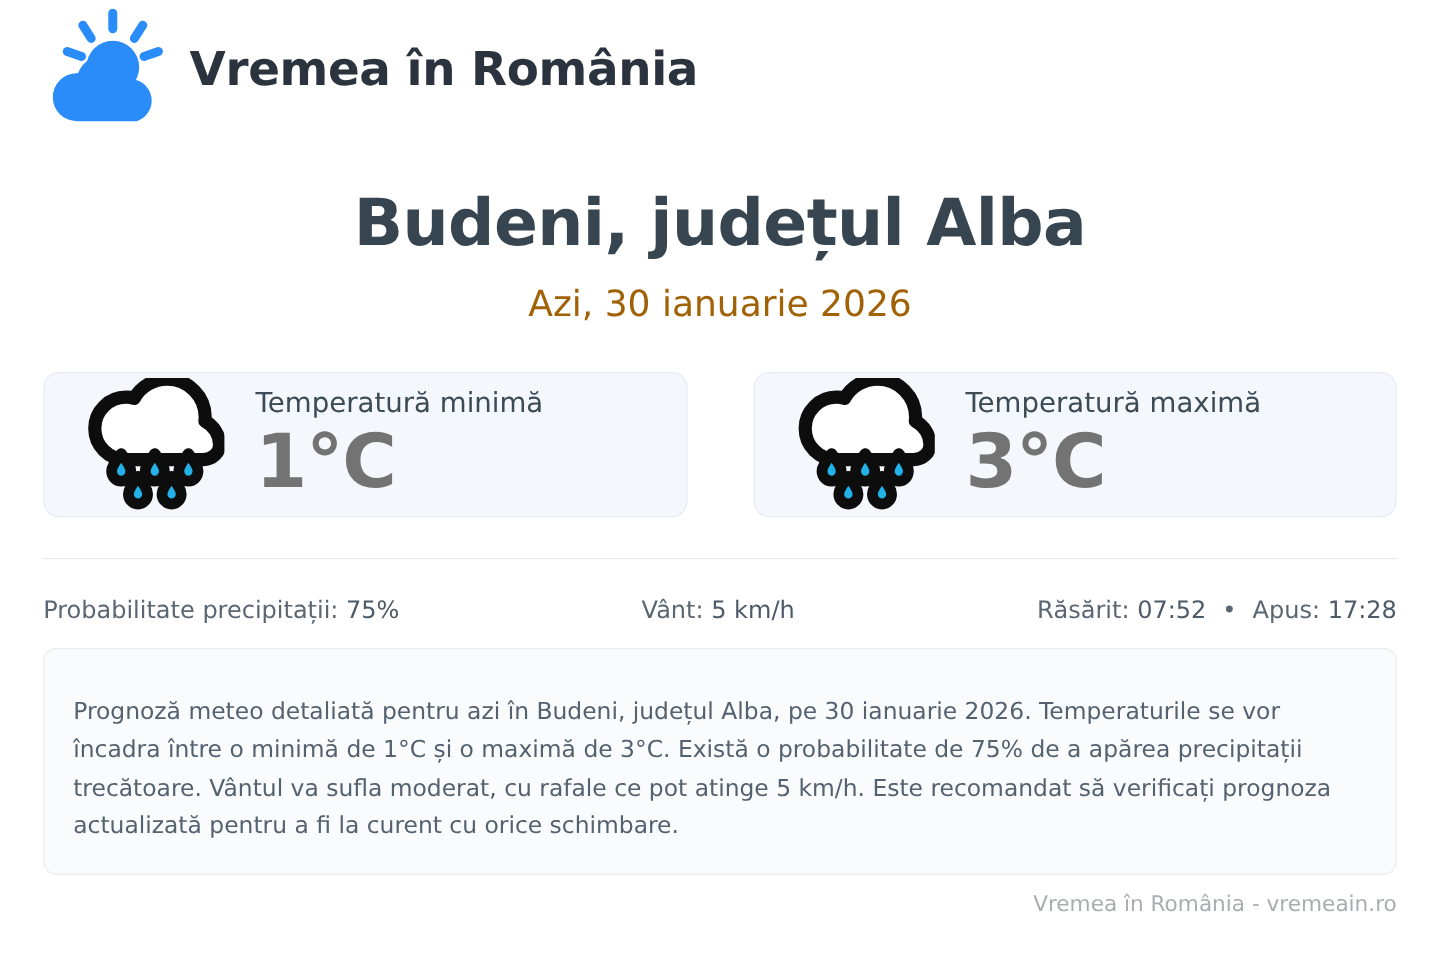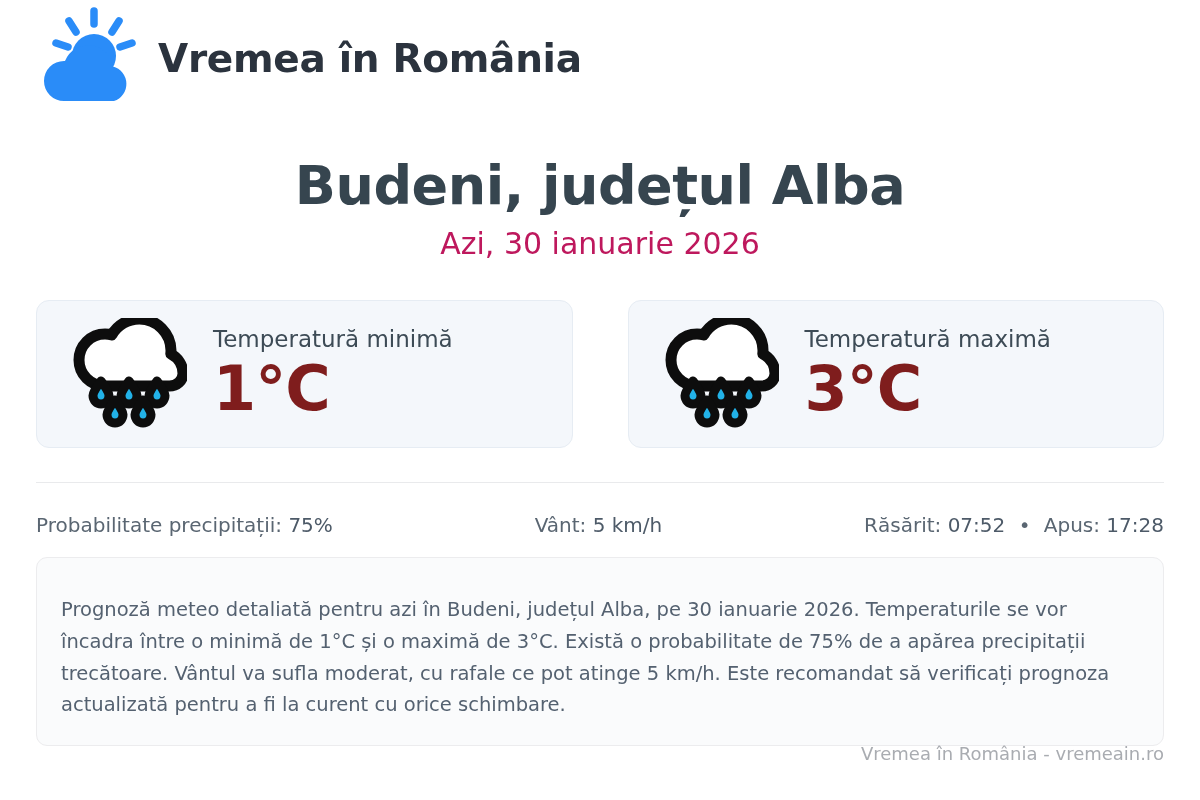--- a/index.html
+++ b/index.html
@@ -46,37 +46,37 @@
   .page-title {
     margin-top: 38px;
     text-align: center;
     font-size: 54px;
     font-weight: 700;
     color: #36454f;
     letter-spacing: -0.5px;
     line-height: 1.1;
   }
   .page-subtitle {
-    margin-top: 12px;
+    margin-top: 22px;
     text-align: center;
     font-size: 30px;
     font-weight: 400;
-    color: #be185d;
+    color: #a16207;
     line-height: 1.1;
   }
 
   
   .cards {
     display: flex;
     gap: 55px;
     margin-top: 40px;
   }
   .card {
     flex: 1 1 0;
-    height: 148px;
+    height: 121px;
     background: #f4f7fb;
     border: 1px solid #e6ecf3;
     border-radius: 13px;
     display: flex;
     align-items: center;
     padding: 0 16px 0 34px;
     gap: 26px;
   }
   .card-icon {
     width: 116px;
@@ -91,21 +91,21 @@
   .card-label {
     font-size: 23px;
     font-weight: 400;
     color: #3d4b56;
     line-height: 1.2;
     margin-bottom: 2px;
   }
   .card-value {
     font-size: 62px;
     font-weight: 700;
-    color: #7f1d1d;
+    color: #737373;
     line-height: 1.08;
     letter-spacing: -1px;
   }
 
   
   .divider {
     height: 1px;
     background: #e9eaec;
     margin-top: 34px;
   }

